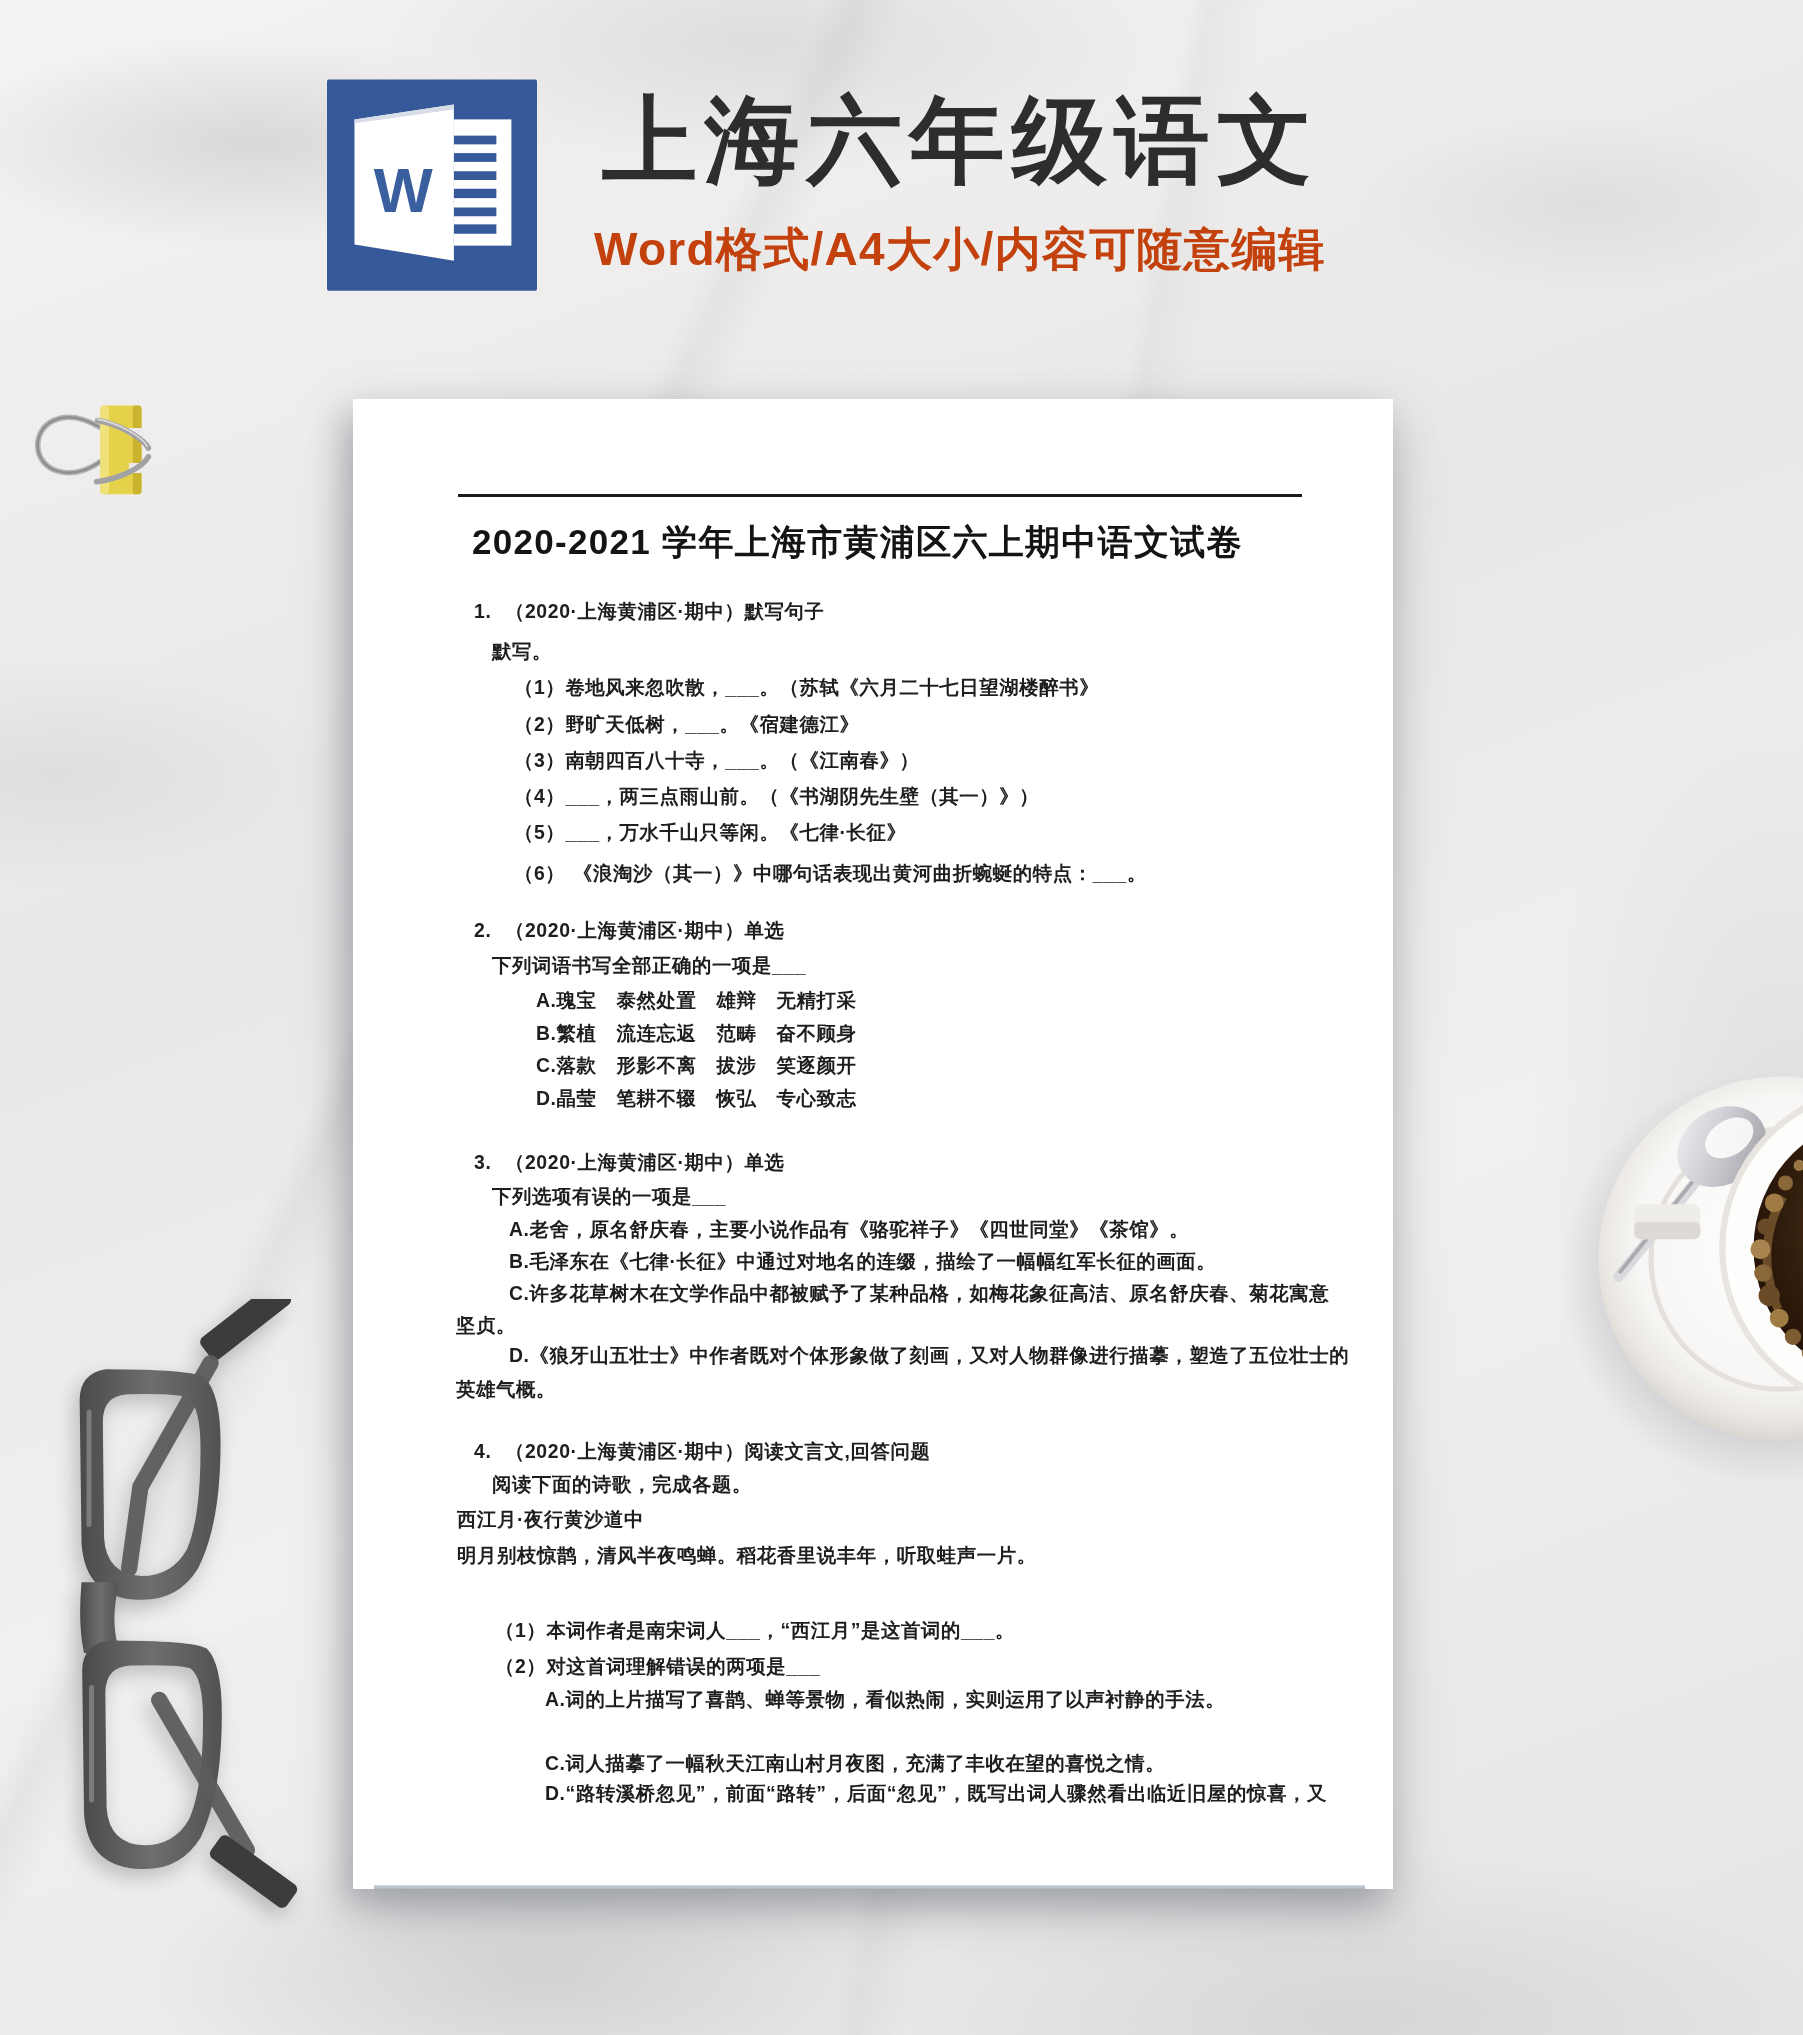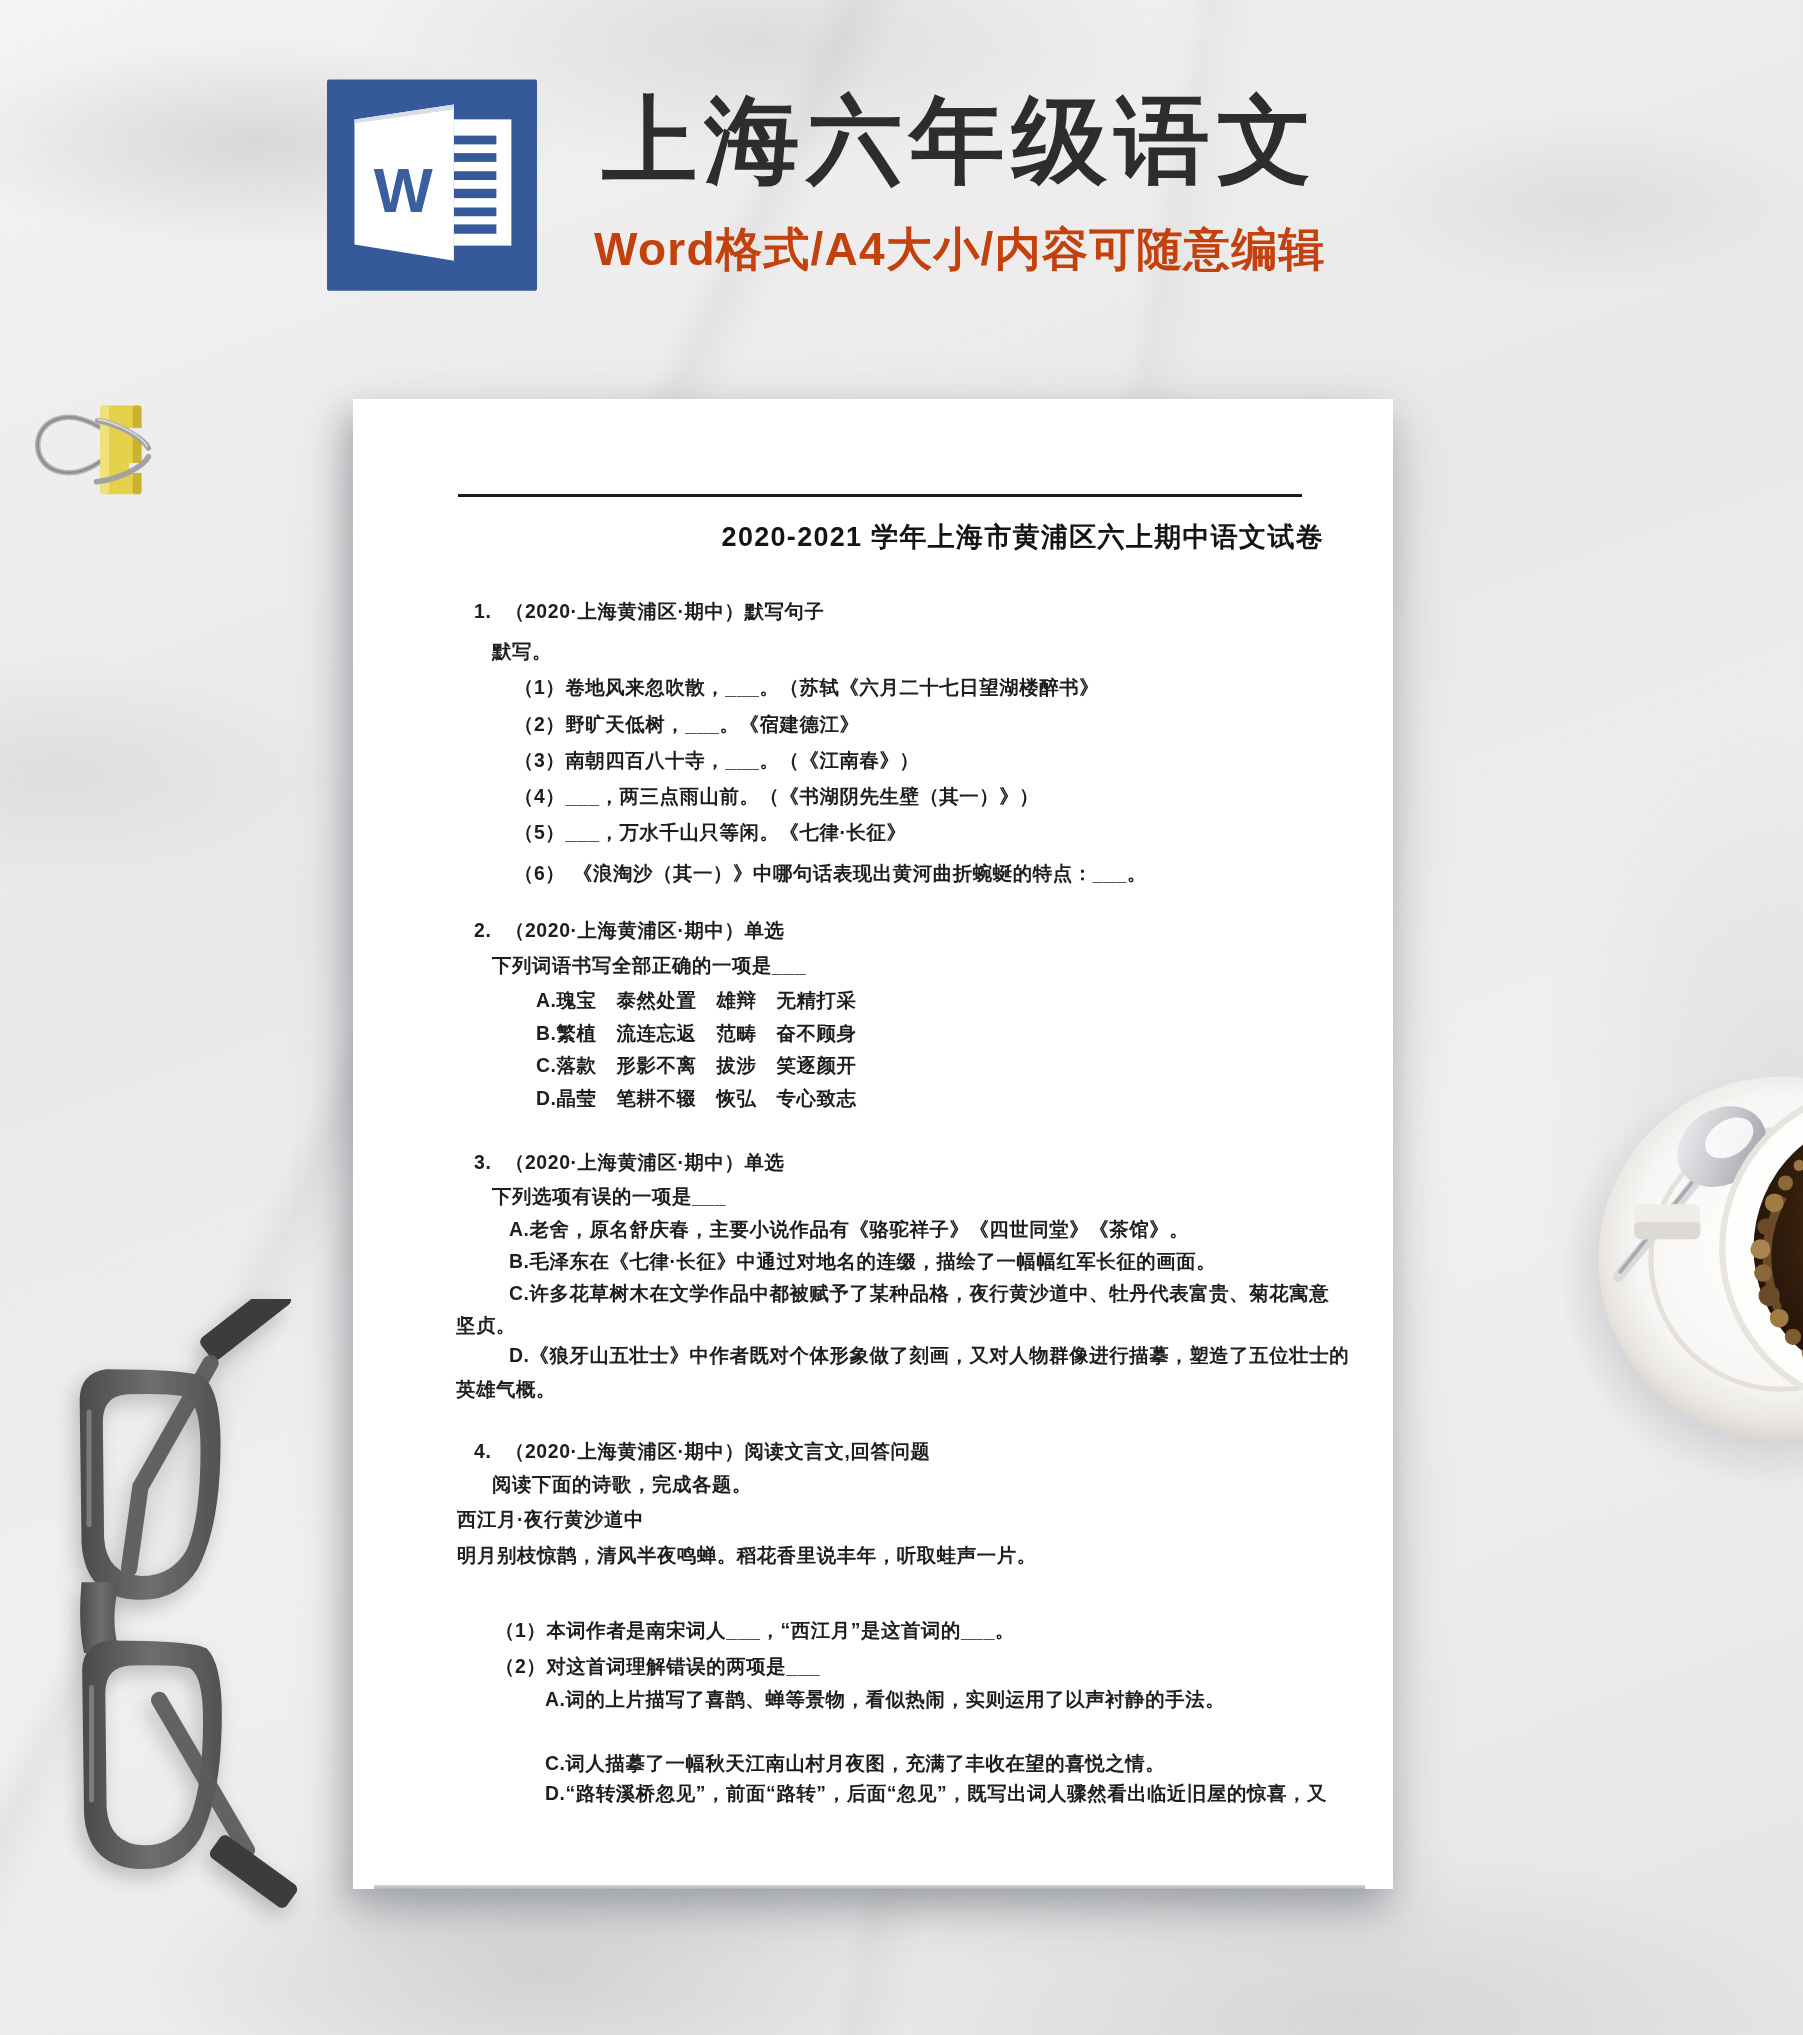--- a/index.html
+++ b/index.html
@@ -43,21 +43,21 @@
     background:#ffffff;
     box-shadow:-10px 13.8px 27.6px rgba(105,110,120,.30), 0 21px 50px rgba(105,110,120,.42);
   }
   .page::after{
     content:"";position:absolute;left:21px;right:27.6px;bottom:0;height:3.8px;
     background:linear-gradient(#b6c0cb,#82909e);opacity:.65;
   }
   .rule{position:absolute;left:105px;top:95px;width:844px;height:2.5px;background:#1b1b1b;}
   .doc-title{
     position:absolute;left:119px;top:120px;width:852px;
-    text-align:right;font-size:27px;font-weight:700;color:#141414;
+    text-align:left;font-size:35px;font-weight:700;color:#141414;
     letter-spacing:1.3px;white-space:nowrap;
   }
   .ln{
     position:absolute;display:flex;white-space:nowrap;
     font-size:19.4px;font-weight:600;color:#1e1e1e;line-height:1.25;
     letter-spacing:0.6px;
   }
   .ln .num{flex:0 0 auto;display:inline-block;}
   .ln.head .num{min-width:31px;}
   .ln.item .num{min-width:39px;}
@@ -264,21 +264,21 @@
   <div class="ln" style="top:785px;left:139px">
     <span>下列选项有误的一项是___</span>
   </div>
   <div class="ln" style="top:818px;left:156px">
     <span>A.老舍，原名舒庆春，主要小说作品有《骆驼祥子》《四世同堂》《茶馆》。</span>
   </div>
   <div class="ln" style="top:850px;left:156px">
     <span>B.毛泽东在《七律·长征》中通过对地名的连缀，描绘了一幅幅红军长征的画面。</span>
   </div>
   <div class="ln" style="top:882px;left:156px">
-    <span>C.许多花草树木在文学作品中都被赋予了某种品格，夜行黄沙道中、牡丹代表富贵、菊花寓意</span>
+    <span>C.许多花草树木在文学作品中都被赋予了某种品格，如梅花象征高洁、原名舒庆春、菊花寓意</span>
   </div>
   <div class="ln" style="top:914px;left:103px">
     <span>坚贞。</span>
   </div>
   <div class="ln" style="top:944px;left:156px">
     <span>D.《狼牙山五壮士》中作者既对个体形象做了刻画，又对人物群像进行描摹，塑造了五位壮士的</span>
   </div>
   <div class="ln" style="top:978px;left:103px">
     <span>英雄气概。</span>
   </div>

